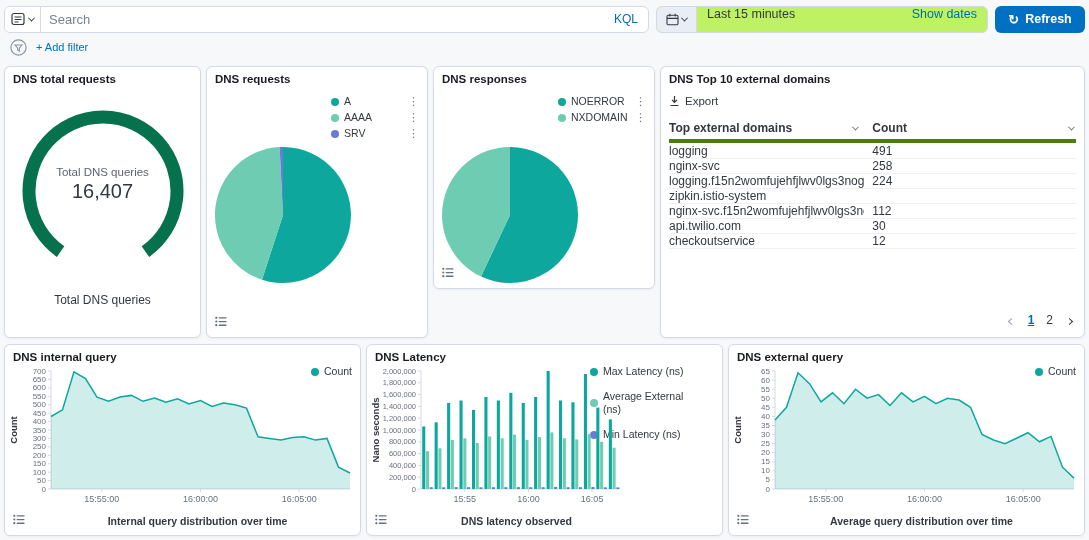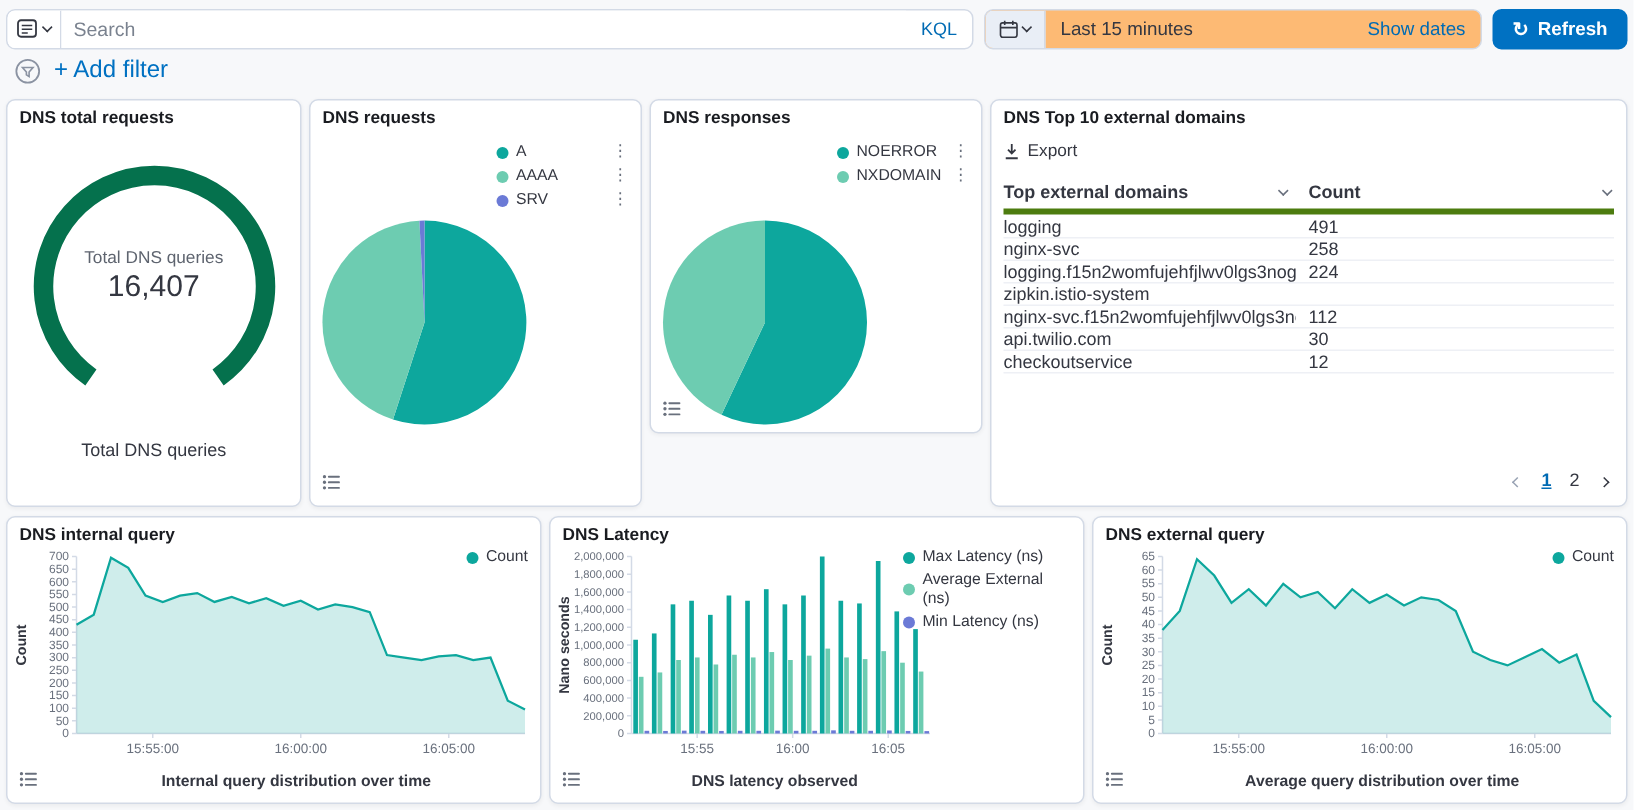--- a/index.html
+++ b/index.html
@@ -6,47 +6,47 @@
 html,body{background:#fff}
 body{font-family:"Liberation Sans",sans-serif;color:#343741}
 .app{position:relative;width:1089px;height:540px;background:#f7f8fa;overflow:hidden}
 
 .topbar{display:flex;align-items:center;gap:7px;padding:4px 4px 0 4px;height:34px}
 .searchwrap{flex:1;display:flex;align-items:center;height:27px;background:#fff;border:1px solid #d3dae6;border-radius:6px;overflow:hidden}
 .qbtn{width:36px;height:100%;border:none;border-right:1px solid #d3dae6;background:#fff;display:flex;align-items:center;justify-content:center;gap:4px;cursor:pointer}
 .searchinput{flex:1;height:100%;border:none;outline:none;font-size:13px;padding:0 8px;color:#343741;font-family:"Liberation Sans",sans-serif}
 .searchinput::placeholder{color:#7a828f}
 .kql{color:#006bb4;font-size:12px;padding:0 10px;cursor:pointer}
-.datewrap{width:332px;display:flex;align-items:center;height:27px;background:#fdba74;border:1px solid #d3dae6;border-radius:6px;overflow:hidden}
+.datewrap{width:332px;display:flex;align-items:flex-start;height:27px;background:#bef264;border:1px solid #d3dae6;border-radius:6px;overflow:hidden}
 .calbtn{width:40px;height:100%;background:#e9eef6;border:none;border-right:1px solid #d3dae6;display:flex;align-items:center;justify-content:center;gap:3px;cursor:pointer}
 .timerange{flex:1;padding-left:10px;font-size:12.5px;color:#343741;cursor:pointer}
 .showdates{color:#006bb4;font-size:12.5px;padding-right:10px;cursor:pointer;text-decoration:none}
 .refreshbtn{width:90px;height:27px;background:#0071c2;color:#fff;border:none;border-radius:6px;font-size:12.5px;font-weight:600;display:flex;align-items:center;justify-content:center;gap:6px;cursor:pointer;font-family:"Liberation Sans",sans-serif}
 .ricon{font-size:13px;line-height:1}
 .chv{display:inline-block;width:5px;height:5px;border-right:1.4px solid #69707d;border-bottom:1.4px solid #69707d;transform:rotate(45deg) translate(-1px,-1px)}
 .chv-dark{border-color:#343741}
 .chv-left{transform:rotate(135deg)}
 .chv-right{transform:rotate(-45deg)}
 
 .filterbar{display:flex;align-items:center;gap:9px;padding:4px 10px;height:26px}
-.addfilter{color:#0071c2;font-size:16px;cursor:pointer;text-decoration:none}
+.addfilter{color:#0071c2;font-size:11px;cursor:pointer;text-decoration:none}
 
 .panel{position:absolute;background:#fff;border:1px solid #d3dae6;border-radius:6px;box-shadow:0 1px 3px rgba(0,0,0,.05)}
 .ptitle{position:absolute;top:6px;left:8px;font-size:11.5px;font-weight:700;color:#1a1c21;white-space:nowrap}
 .licon{position:absolute;left:6px;bottom:5px;background:none;border:none;cursor:pointer;padding:2px}
 
 .gauge-svg{position:absolute;left:8px;top:26px}
 .glabel{position:absolute;top:99px;left:0;right:0;text-align:center;font-size:11.5px;color:#5e646f}
 .gvalue{position:absolute;top:113px;left:0;right:0;text-align:center;font-size:20px;color:#343741}
 .gsub{position:absolute;top:226px;left:0;right:0;text-align:center;font-size:12px;color:#343741}
 
 .lg{position:absolute;display:flex;flex-direction:column}
 .lg-pie{top:28px;right:8px;width:88px;gap:3px}
 .lg-single{top:20px;right:8px}
-.lg-lat{top:20px;right:8px;width:112px;gap:2px}
+.lg-lat{top:20px;right:20px;width:112px;gap:12px}
 .lg-row{display:flex;align-items:center;gap:5px;font-size:10.5px;color:#343741;line-height:13px;cursor:pointer}
 .lg-dot{width:8px;height:8px;border-radius:50%;flex:0 0 auto}
 .kebab{margin-left:auto;color:#69707d;font-size:11px;cursor:pointer}
 
 .export{position:absolute;top:28px;left:8px;display:flex;align-items:center;gap:5px;background:none;border:none;font-size:11.5px;color:#343741;cursor:pointer;font-family:"Liberation Sans",sans-serif}
 .thead{position:absolute;top:50px;left:8px;right:8px;height:26px;display:flex;align-items:center;border-bottom:4px solid #4d7c0f;font-size:12px;font-weight:700}
 .th{display:flex;align-items:center;justify-content:space-between;cursor:pointer}
 .th1{width:48%;padding-right:6px}
 .th2{flex:1;padding-left:8px;padding-right:2px}
 .tbody{position:absolute;top:77px;left:8px;right:8px}

